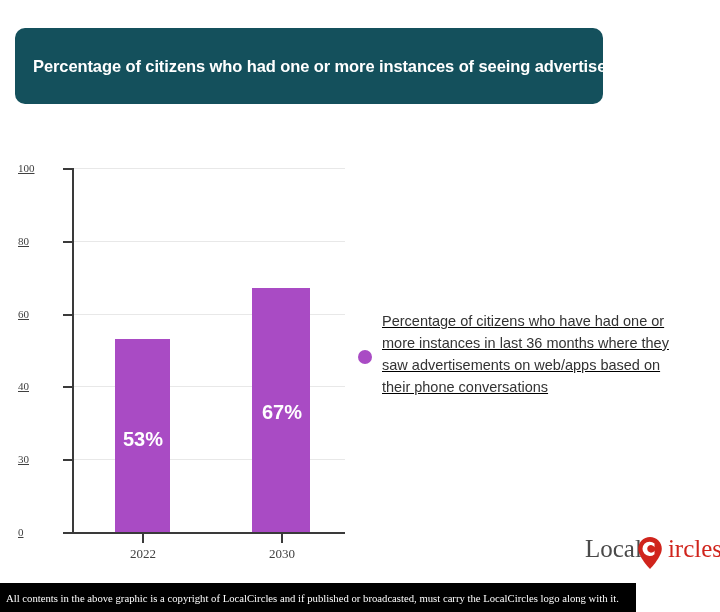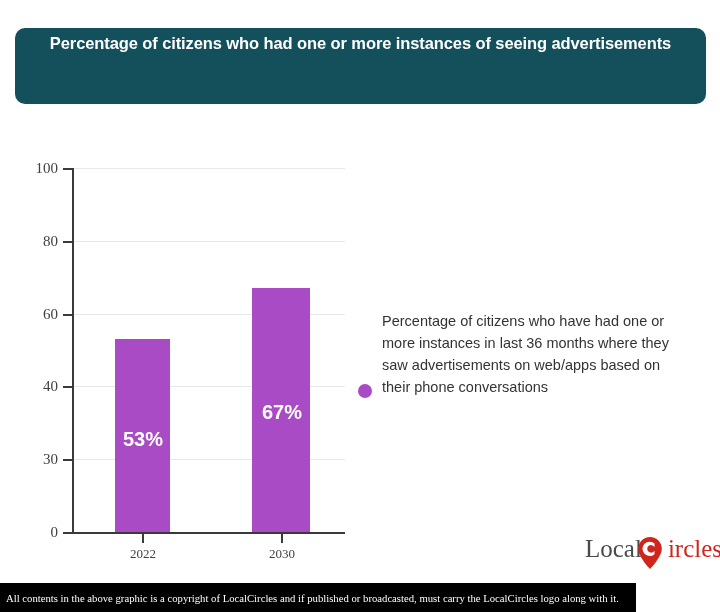--- a/index.html
+++ b/index.html
@@ -13,26 +13,27 @@
     font-family: "Liberation Sans", sans-serif;
     position: relative;
     overflow: hidden;
   }
 
   
   #header-banner {
     position: absolute;
     left: 15px;
     top: 28px;
-    width: 691px;
+    width: 588px;
     height: 76px;
     background: #14505C;
     border-radius: 10px;
     box-sizing: border-box;
     display: flex;
+    flex-direction: column;
     justify-content: center;
     padding: 0 18px;
   }
   .header-line {
     color: #ffffff;
     font-size: 16.5px;
     font-weight: bold;
     line-height: 30px;
     letter-spacing: -0.1px;
     white-space: nowrap;
@@ -85,25 +86,26 @@
     position: absolute;
     left: 63px;
     width: 10px;
     height: 2px;
     background: #3a3a3a;
   }
   .y-tick-label {
     position: absolute;
     right: 0;
     width: 40px;
-    text-align: right;
-    font-size: 15px;
+    text-align: left;
+    font-size: 11px;
     color: #404040;
     transform: translateY(-50%);
     font-family: "Liberation Serif", serif;
+    text-decoration: underline;
   }
   .y-tick-label-wrap {
     position: absolute;
     left: 14px;
     width: 44px;
   }
 
   .x-tick-mark {
     position: absolute;
     top: 430px;
@@ -134,21 +136,22 @@
     font-weight: bold;
   }
 
   
   #legend {
     position: absolute;
     left: 358px;
     top: 206px;     
     width: 350px;
     display: flex;
-    align-items: flex-end;
+    align-items: center;
+    text-decoration: underline;
   }
   #legend-marker {
     width: 14px;
     height: 14px;
     border-radius: 50%;
     background: #A94BC4;
     margin-top: 5px;
     flex: 0 0 auto;
   }
   #legend-label {

